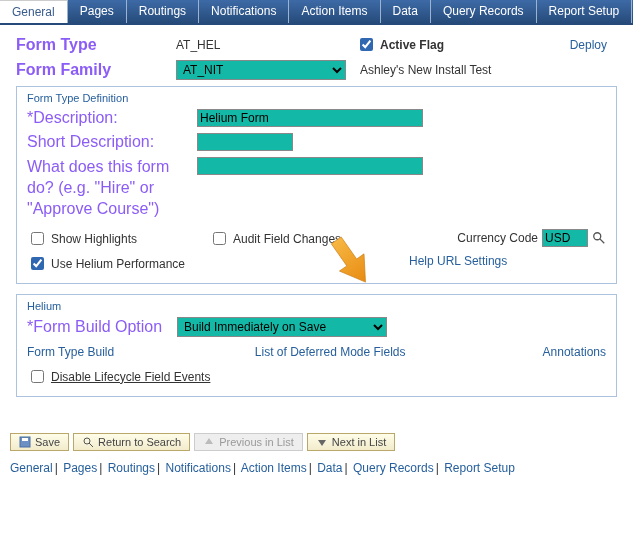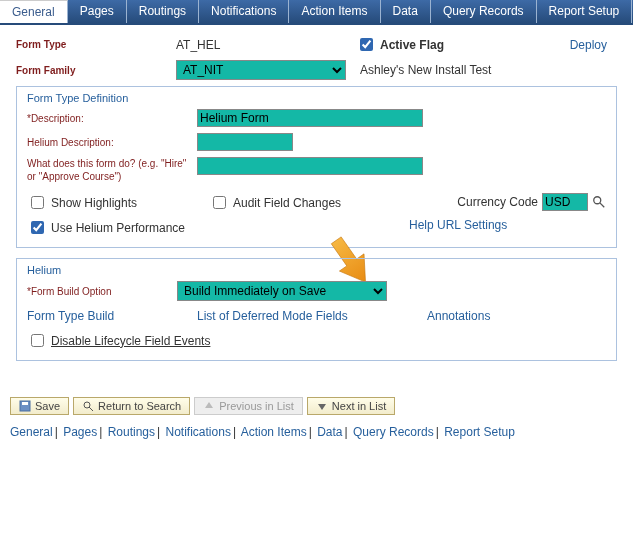--- a/index.html
+++ b/index.html
@@ -33,22 +33,22 @@
     padding: 10px 16px;
   }
   .row {
     display: flex;
     align-items: center;
     margin-bottom: 6px;
     flex-wrap: wrap;
   }
   .label {
     width: 160px;
-    font-size: 10px;
-    color: #7f1d1d;
+    font-size: 16px;
+    color: #8b5cf6;
   }
   .label.bold { font-weight: bold; }
   .value {
     font-size: 12px;
     color: #333;
     width: 170px;
   }
   select, input[type="text"] {
     font-size: 12px;
     padding: 1px 2px;
@@ -177,21 +177,21 @@
   </div>
 
   <div class="fieldset" style="position:relative;">
     <div class="fieldset-title">Form Type Definition</div>
 
     <div class="row">
       <div class="label" style="width:170px;">*Description:</div>
       <input type="text" style="width: 220px;" value="Helium Form">
     </div>
     <div class="row">
-      <div class="label" style="width:170px;">Helium Description:</div>
+      <div class="label" style="width:170px;">Short Description:</div>
       <input type="text" style="width: 90px;" value="">
     </div>
     <div class="row" style="align-items:flex-start;">
       <div class="label" style="width:170px; line-height:1.3;">What does this form do? (e.g. "Hire" or "Approve Course")</div>
       <input type="text" style="width: 220px;" value="">
     </div>
 
     <div class="cb-row">
       <div class="cb" style="width:160px;">
         <input type="checkbox" style="">
@@ -234,21 +234,21 @@
   </svg>
 
   <div class="fieldset">
     <div class="fieldset-title">Helium</div>
     <div class="row">
       <div class="label" style="width:150px;">*Form Build Option</div>
       <select style="width:210px;">
         <option>Build Immediately on Save</option>
       </select>
     </div>
-    <div class="row" style="margin-top:8px; gap:30px;">
+    <div class="row" style="margin-top:8px; gap:30px;justify-content:space-between;">
       <span class="link" style="width:140px; display:inline-block;">Form Type Build</span>
       <span class="link" style="width:200px; display:inline-block;">List of Deferred Mode Fields</span>
       <span class="link">Annotations</span>
     </div>
     <div class="cb" style="margin-top:8px;text-decoration:underline;">
       <input type="checkbox" style="">
       <span>Disable Lifecycle Field Events</span>
     </div>
   </div>
 </div>

